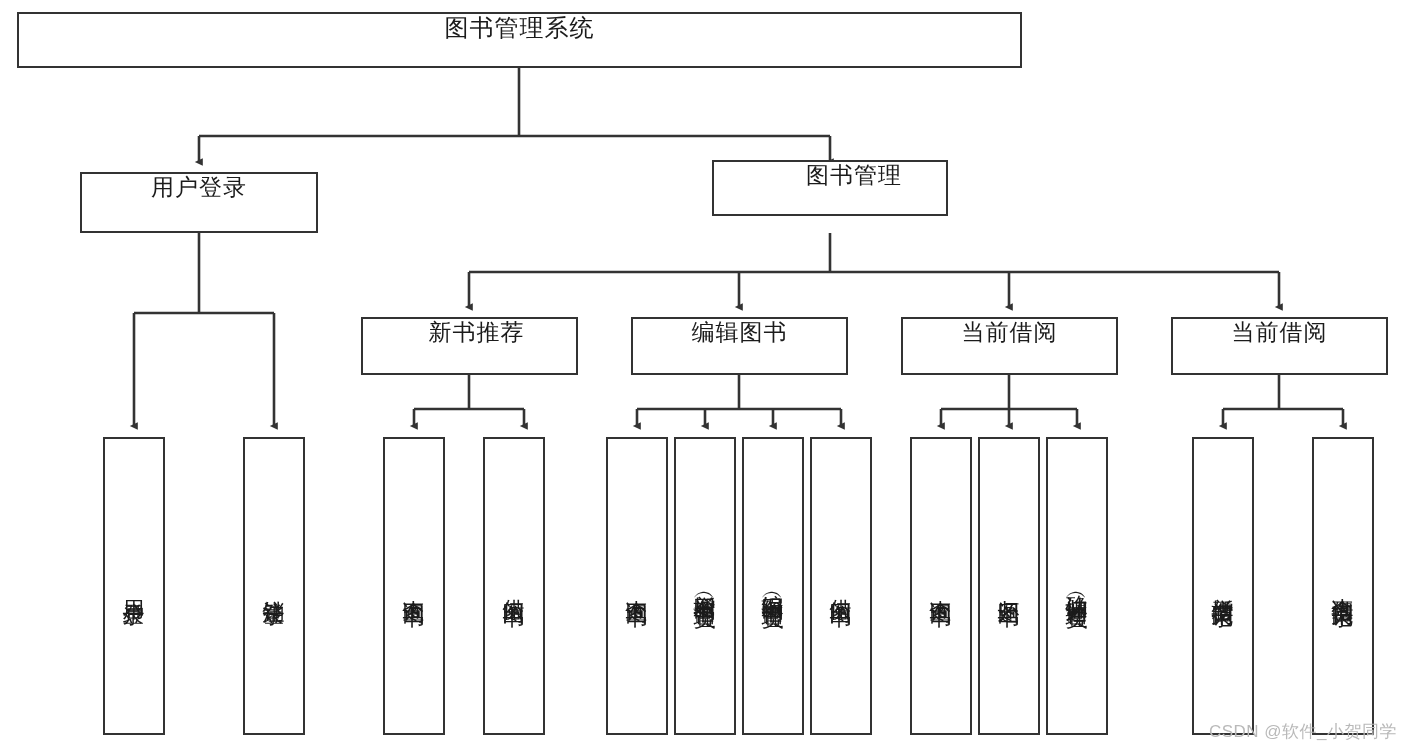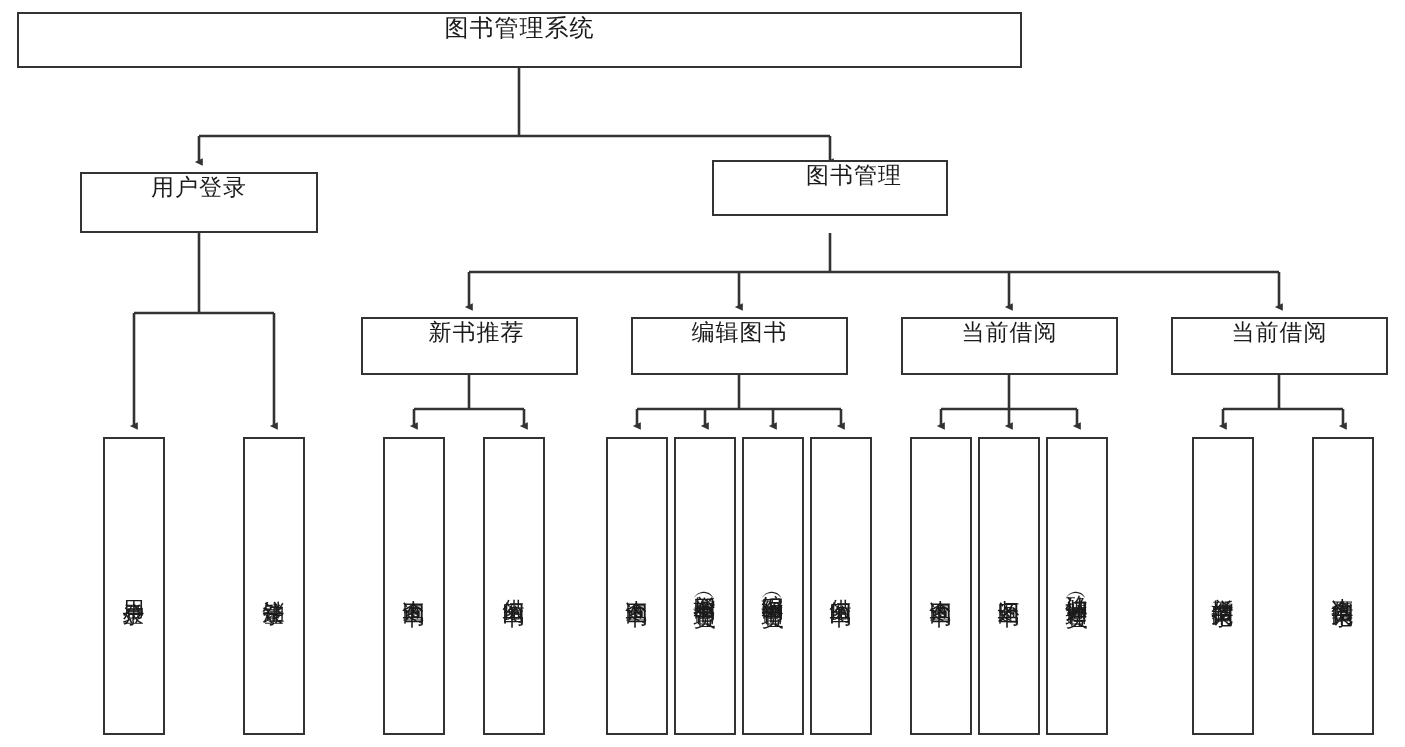--- a/index.html
+++ b/index.html
@@ -204,14 +204,15 @@
   </div>
 
   <div class="node leaf" style="left:1192px; top:437px; width:62px; height:298px;">
     <span class="node-label">新增借阅记录</span>
   </div>
 
   <div class="node leaf" style="left:1312px; top:437px; width:62px; height:298px;">
     <span class="node-label">查询借阅记录</span>
   </div>
 
+  <div id="watermark">CSDN @软件_小贺同学</div>
 
 </div>
 
 </body></html>

